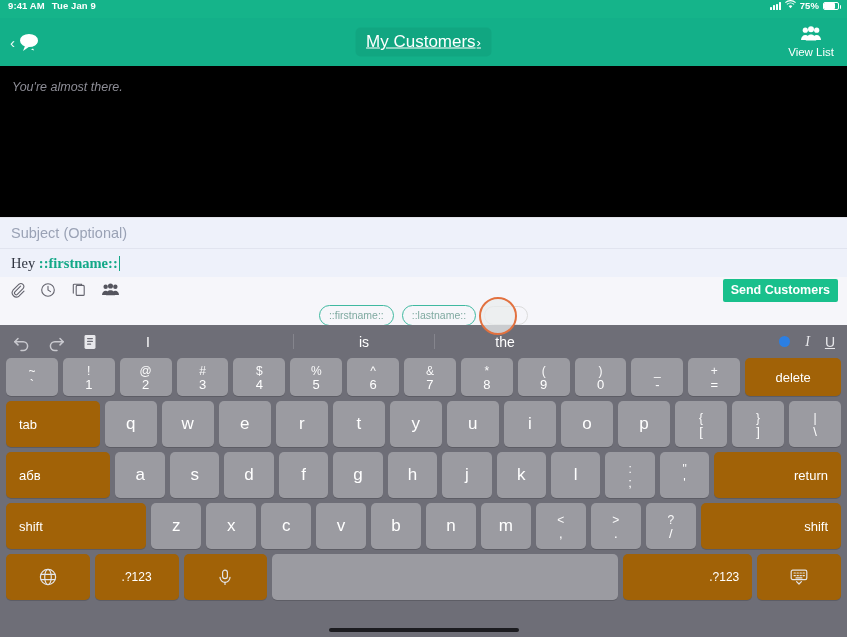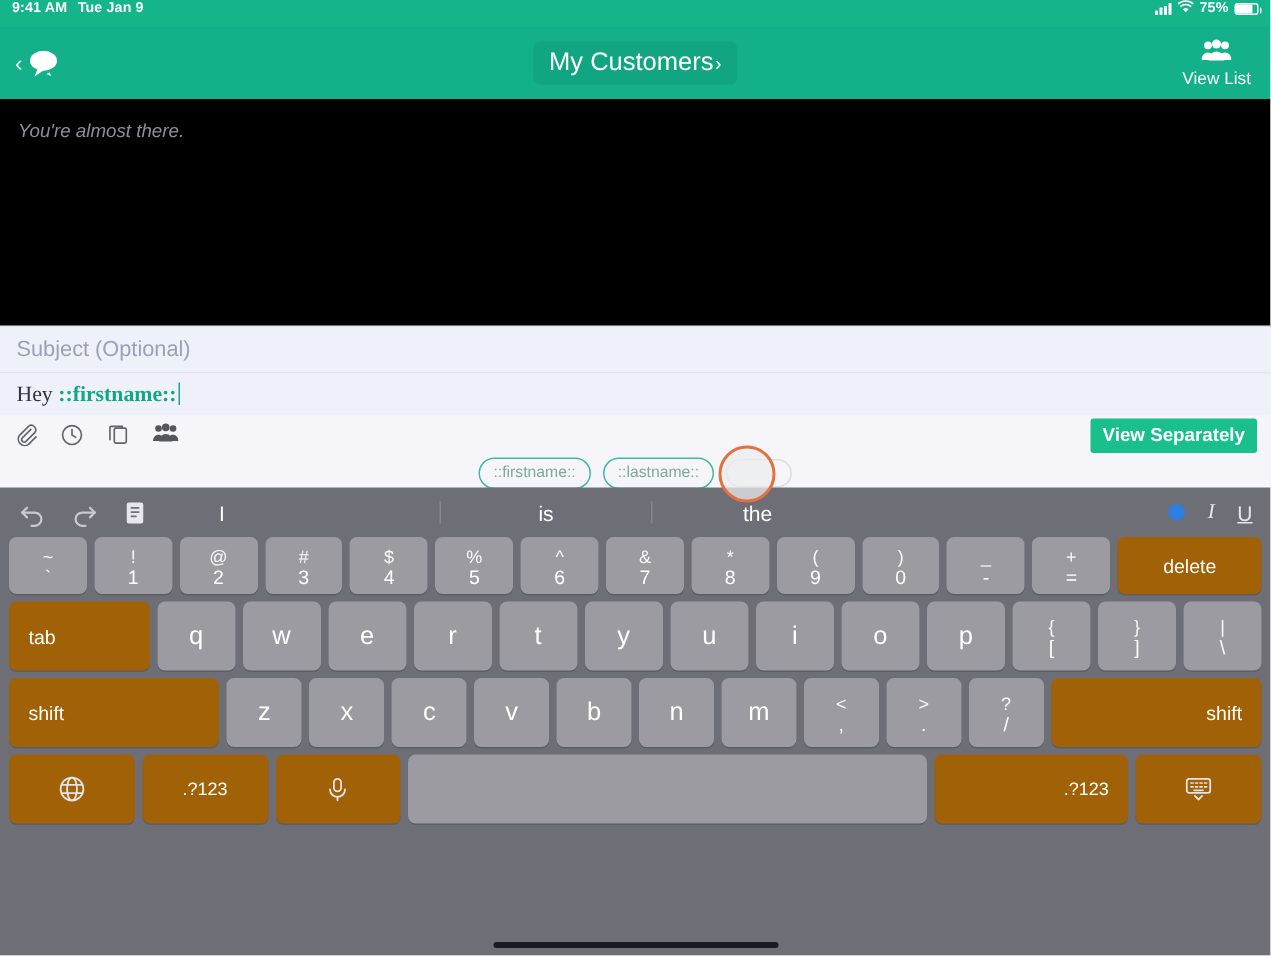--- a/index.html
+++ b/index.html
@@ -40,21 +40,21 @@
     display:flex; align-items:center; padding:0 10px;
   }
   .nav-back { display:flex; align-items:center; gap:3px; cursor:pointer; }
   .chev-left { color:#fff; font-size:15px; line-height:1; opacity:.95; }
   .bubble-icon { width:24px; height:20px; position:relative; }
   .bubble-icon svg { display:block; }
   .nav-title {
     position:absolute; left:50%; top:50%; transform:translate(-50%,-50%);
     background:rgba(0,0,0,0.055); border-radius:5px;
     padding:4px 11px 5px 11px;
-    color:#ffffff; font-size:17px; font-weight:500; white-space:nowrap;
+    color:#ffffff; font-size:17px; font-weight:500; white-space:nowrap;text-decoration:underline;
   }
   .nav-title .chev { font-size:13px; margin-left:1px; }
   .nav-right {
     margin-left:auto; display:flex; flex-direction:column;
     align-items:center; gap:1px; cursor:pointer; padding-right:3px;
   }
   .nav-right .lbl { color:#fff; font-size:11.5px; }
 
   
   .msg-body {
@@ -260,21 +260,21 @@
     <span class="tb-icon">
       <svg width="17" height="13" viewBox="0 0 20 15">
           <circle cx="4.3" cy="4.2" r="2.6" fill="#55555e"></circle>
           <circle cx="15.7" cy="4.2" r="2.6" fill="#55555e"></circle>
           <circle cx="10" cy="3.3" r="3" fill="#55555e"></circle>
           <path d="M0 14c0-3 2-5 4.3-5S8.6 11 8.6 14Z" fill="#55555e"></path>
           <path d="M11.4 14c0-3 2-5 4.3-5S20 11 20 14Z" fill="#55555e"></path>
           <path d="M4.8 14.4c0-3.6 2.3-6 5.2-6s5.2 2.4 5.2 6Z" fill="#55555e"></path>
         </svg>
     </span>
-    <span class="send-btn">View Separately</span>
+    <span class="send-btn">Send Customers</span>
   </div>
 
   <div class="chips-strip">
     <span class="chip">::firstname::</span>
     <span class="chip">::lastname::</span>
     <span class="chip ghost"></span>
     <span class="touch-dot"></span>
   </div>
 
   <div class="keyboard">
@@ -389,20 +389,41 @@
       <div class="key dual">
           <span class="up">}</span>
           <span class="lo">]</span>
         </div>
       <div class="key dual">
           <span class="up">|</span>
           <span class="lo">\</span>
         </div>
     </div>
 
+    <div class="kb-row row-asd">
+      <div class="key dark lbl align-left" style="flex:1.85 1 0">абв</div>
+      <div class="key">a</div>
+      <div class="key">s</div>
+      <div class="key">d</div>
+      <div class="key">f</div>
+      <div class="key">g</div>
+      <div class="key">h</div>
+      <div class="key">j</div>
+      <div class="key">k</div>
+      <div class="key">l</div>
+      <div class="key dual">
+          <span class="up">:</span>
+          <span class="lo">;</span>
+        </div>
+      <div class="key dual">
+          <span class="up">"</span>
+          <span class="lo">'</span>
+        </div>
+      <div class="key dark lbl align-right" style="flex:2.3 1 0">return</div>
+    </div>
 
     <div class="kb-row row-zxc">
       <div class="key dark lbl align-left" style="flex:2.55 1 0">shift</div>
       <div class="key">z</div>
       <div class="key">x</div>
       <div class="key">c</div>
       <div class="key">v</div>
       <div class="key">b</div>
       <div class="key">n</div>
       <div class="key">m</div>

